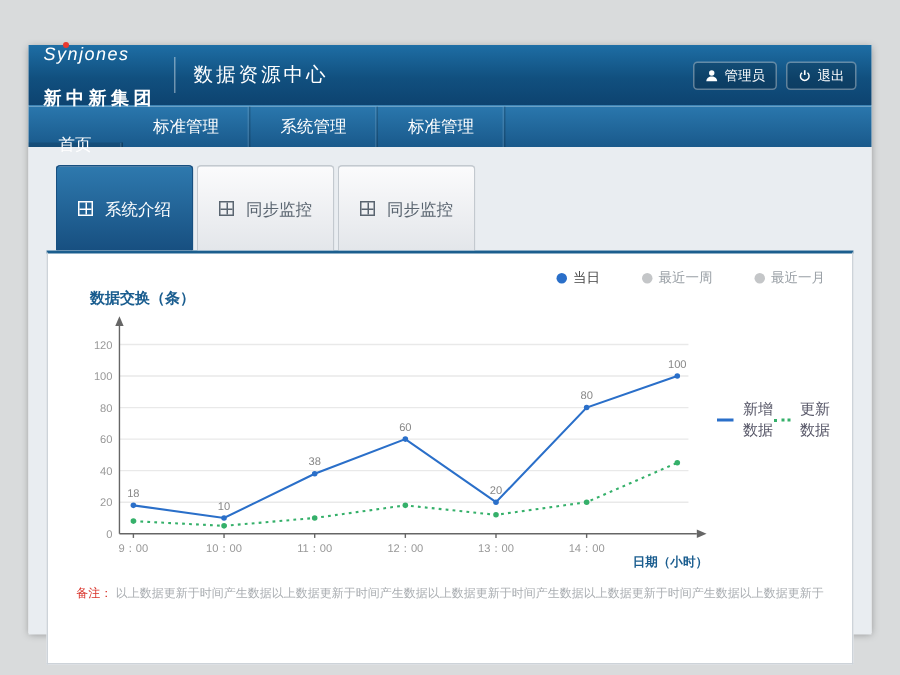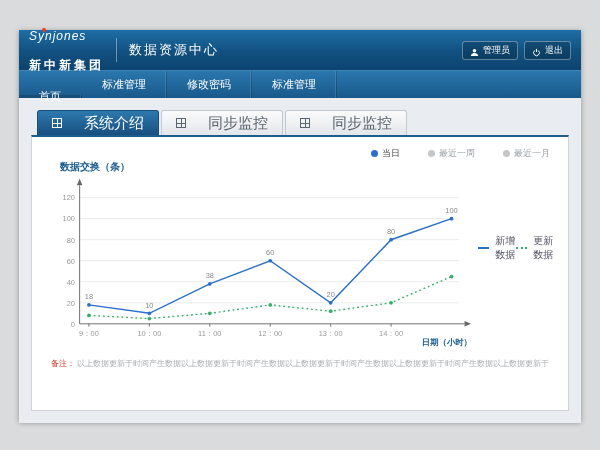--- a/index.html
+++ b/index.html
@@ -9,34 +9,34 @@
   
   .header{height:40px;background:linear-gradient(180deg,#1e6ea5 0%,#11507f 55%,#0d4370 100%);
     display:flex;align-items:center;padding:0 10px;box-sizing:border-box;}
   .logo{position:relative;line-height:1;color:#fff;}
   .logo-en{font-size:12px;letter-spacing:1px;font-style:italic;}
   .logo-star{position:absolute;top:-2px;left:13px;width:4px;height:4px;background:#e8392f;border-radius:50%;}
   .logo-cn{font-size:12px;font-weight:bold;letter-spacing:3px;margin-top:17px;}
   .header-divider{width:1px;height:24px;background:rgba(255,255,255,.4);margin:0 12px;}
   .app-title{color:#fff;font-size:13px;letter-spacing:2px;}
   .header-actions{margin-left:auto;display:flex;gap:6px;}
-  .hbtn{display:flex;align-items:flex-end;gap:4px;background:rgba(0,0,0,.18);
+  .hbtn{display:flex;align-items:center;gap:4px;background:rgba(0,0,0,.18);
     border:1px solid rgba(255,255,255,.35);color:#fff;font-size:9px;
     padding:2px 7px;border-radius:3px;cursor:pointer;}
   .hbtn svg{display:block;}
   
   .nav{height:27px;background:linear-gradient(180deg,#2a77ad,#19598b);
     border-top:1px solid #3e85b5;display:flex;color:#fff;font-size:11px;}
   .nav-item{padding:0 20px;display:flex;align-items:center;cursor:pointer;
     border-right:1px solid rgba(0,0,0,.18);box-shadow:inset -1px 0 0 rgba(255,255,255,.12);}
   .nav-item.active{background:rgba(0,0,0,.14);margin-top:24px;}
   
   .content{background:#e9edf1;height:325px;box-sizing:border-box;padding:12px 12px 0;}
   .tabs{display:flex;gap:2px;padding-left:6px;}
-  .tab{height:24px;padding:0 14px;font-size:15px;display:flex;align-items:center;gap:22px;
+  .tab{height:24px;padding:16px 14px;font-size:11px;display:flex;align-items:center;gap:8px;
     border:1px solid #c3c9cf;border-bottom:none;background:linear-gradient(#fbfbfc,#e3e6ea);
     color:#5a6570;border-radius:3px 3px 0 0;cursor:pointer;}
   .tab.active{background:linear-gradient(#2e79ae,#174f80);color:#fff;border-color:#174f80;}
   .tab-icon{width:8px;height:8px;border:1px solid currentColor;position:relative;display:inline-block;}
   .tab-icon::before{content:"";position:absolute;left:0;right:0;top:50%;height:1px;background:currentColor;}
   .tab-icon::after{content:"";position:absolute;top:0;bottom:0;left:50%;width:1px;background:currentColor;}
   .card{background:#fff;border:1px solid #cdd3d9;border-top:2px solid #1b5e8e;
     box-sizing:border-box;height:276px;padding:8px 14px 0;}
   
   .filters{display:flex;justify-content:flex-end;gap:28px;font-size:9px;color:#9aa0a6;padding:2px 4px 0;text-align:center;}
@@ -85,21 +85,21 @@
             </svg>
           </span>
         <span>退出</span>
       </div>
     </div>
   </div>
 
   <div class="nav">
     <div class="nav-item active">首页</div>
     <div class="nav-item">标准管理</div>
-    <div class="nav-item">修改密码</div>
+    <div class="nav-item">系统管理</div>
     <div class="nav-item">标准管理</div>
   </div>
 
   <div class="content">
     <div class="tabs">
       <div class="tab active">
         <span class="tab-icon"></span>
         <span>系统介绍</span>
       </div>
       <div class="tab">

